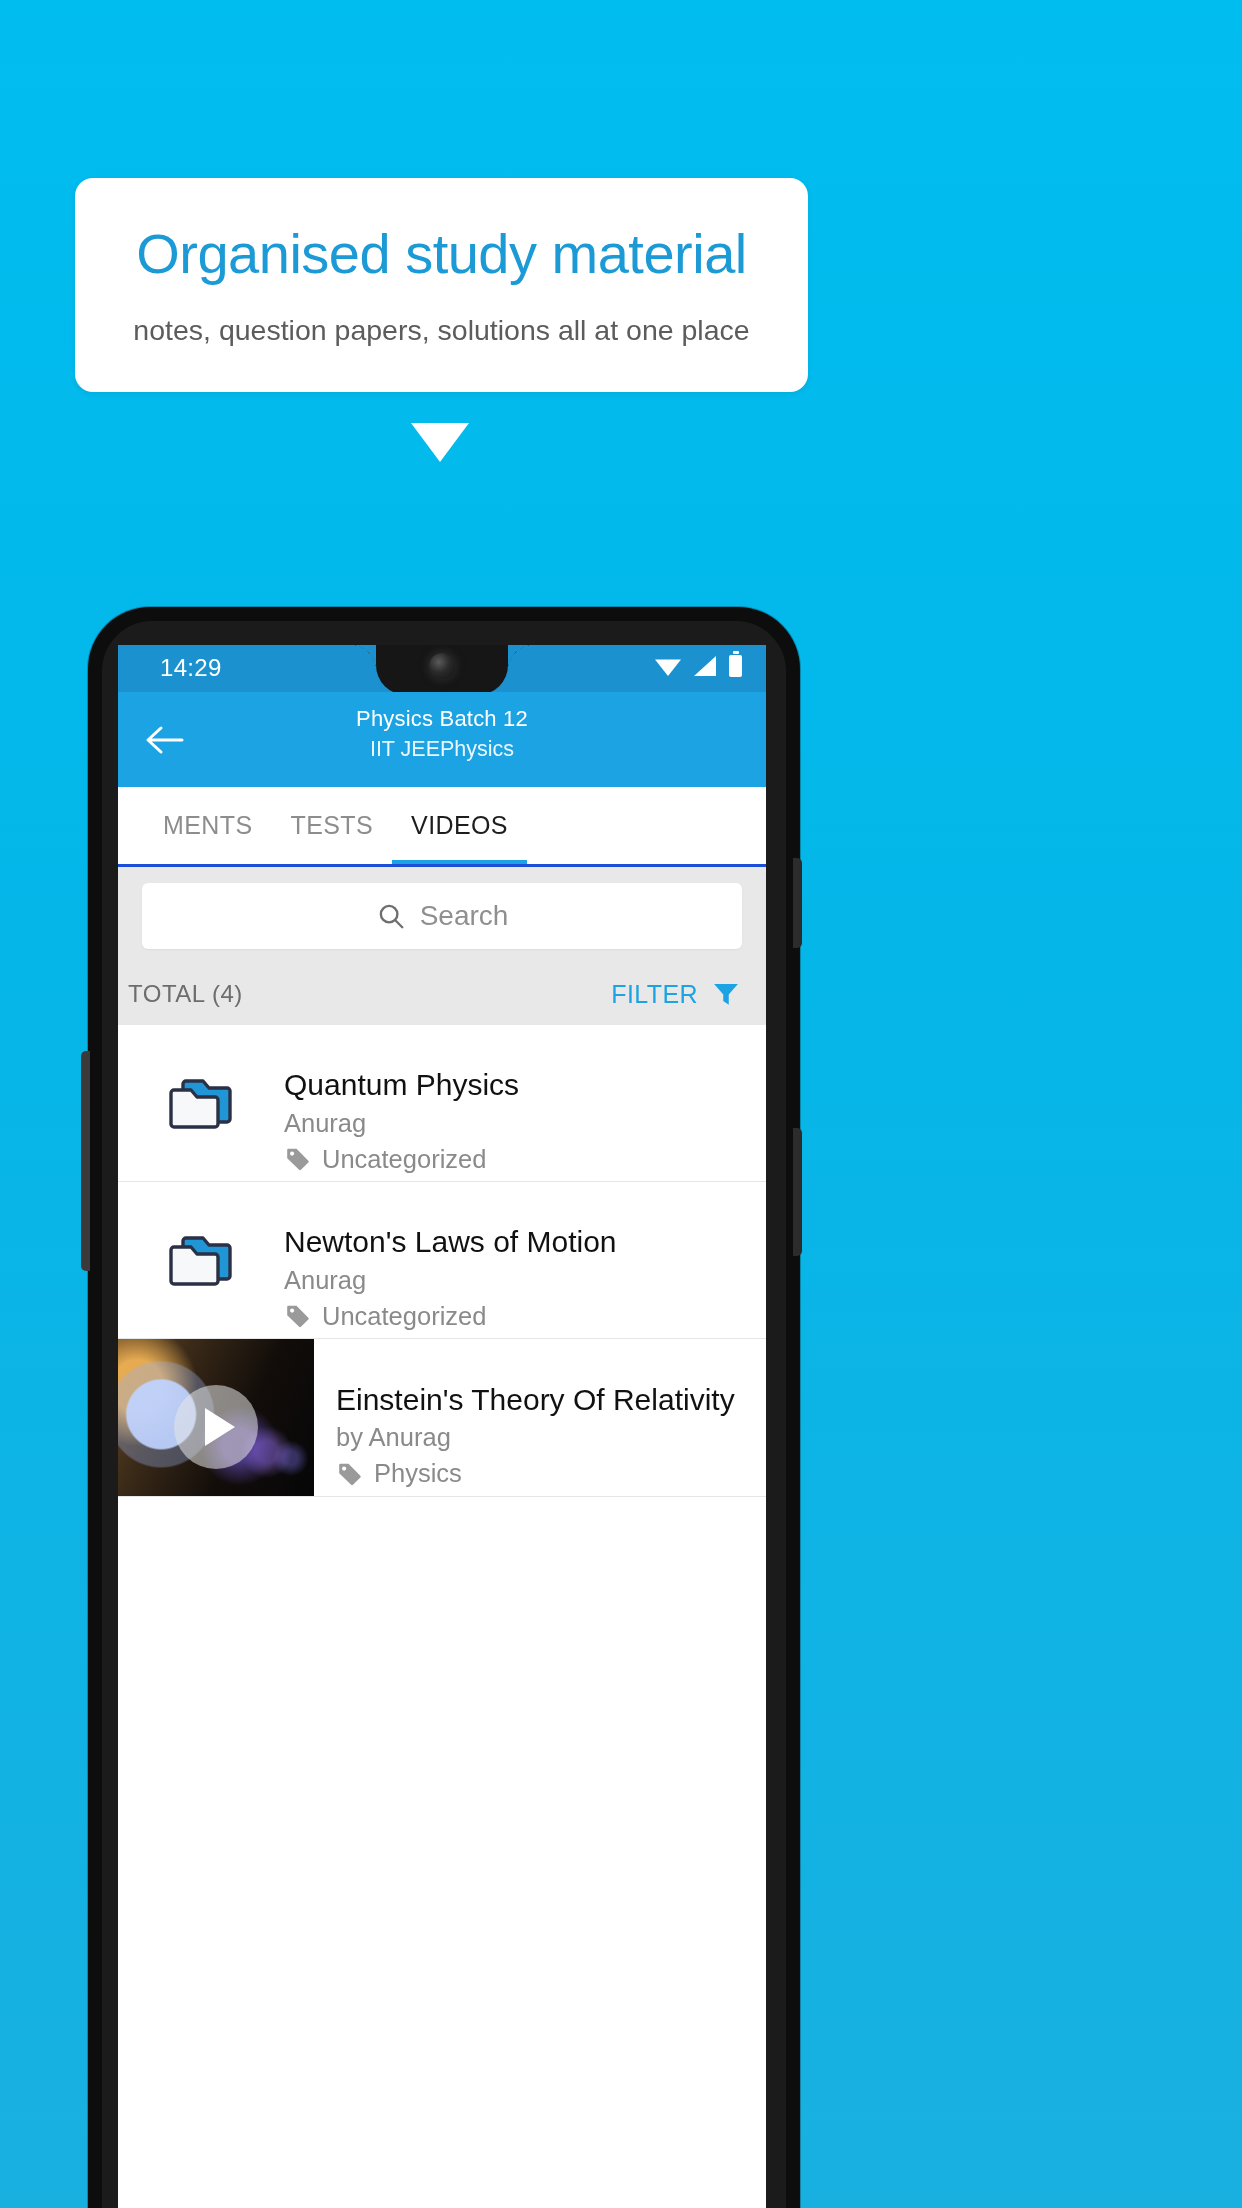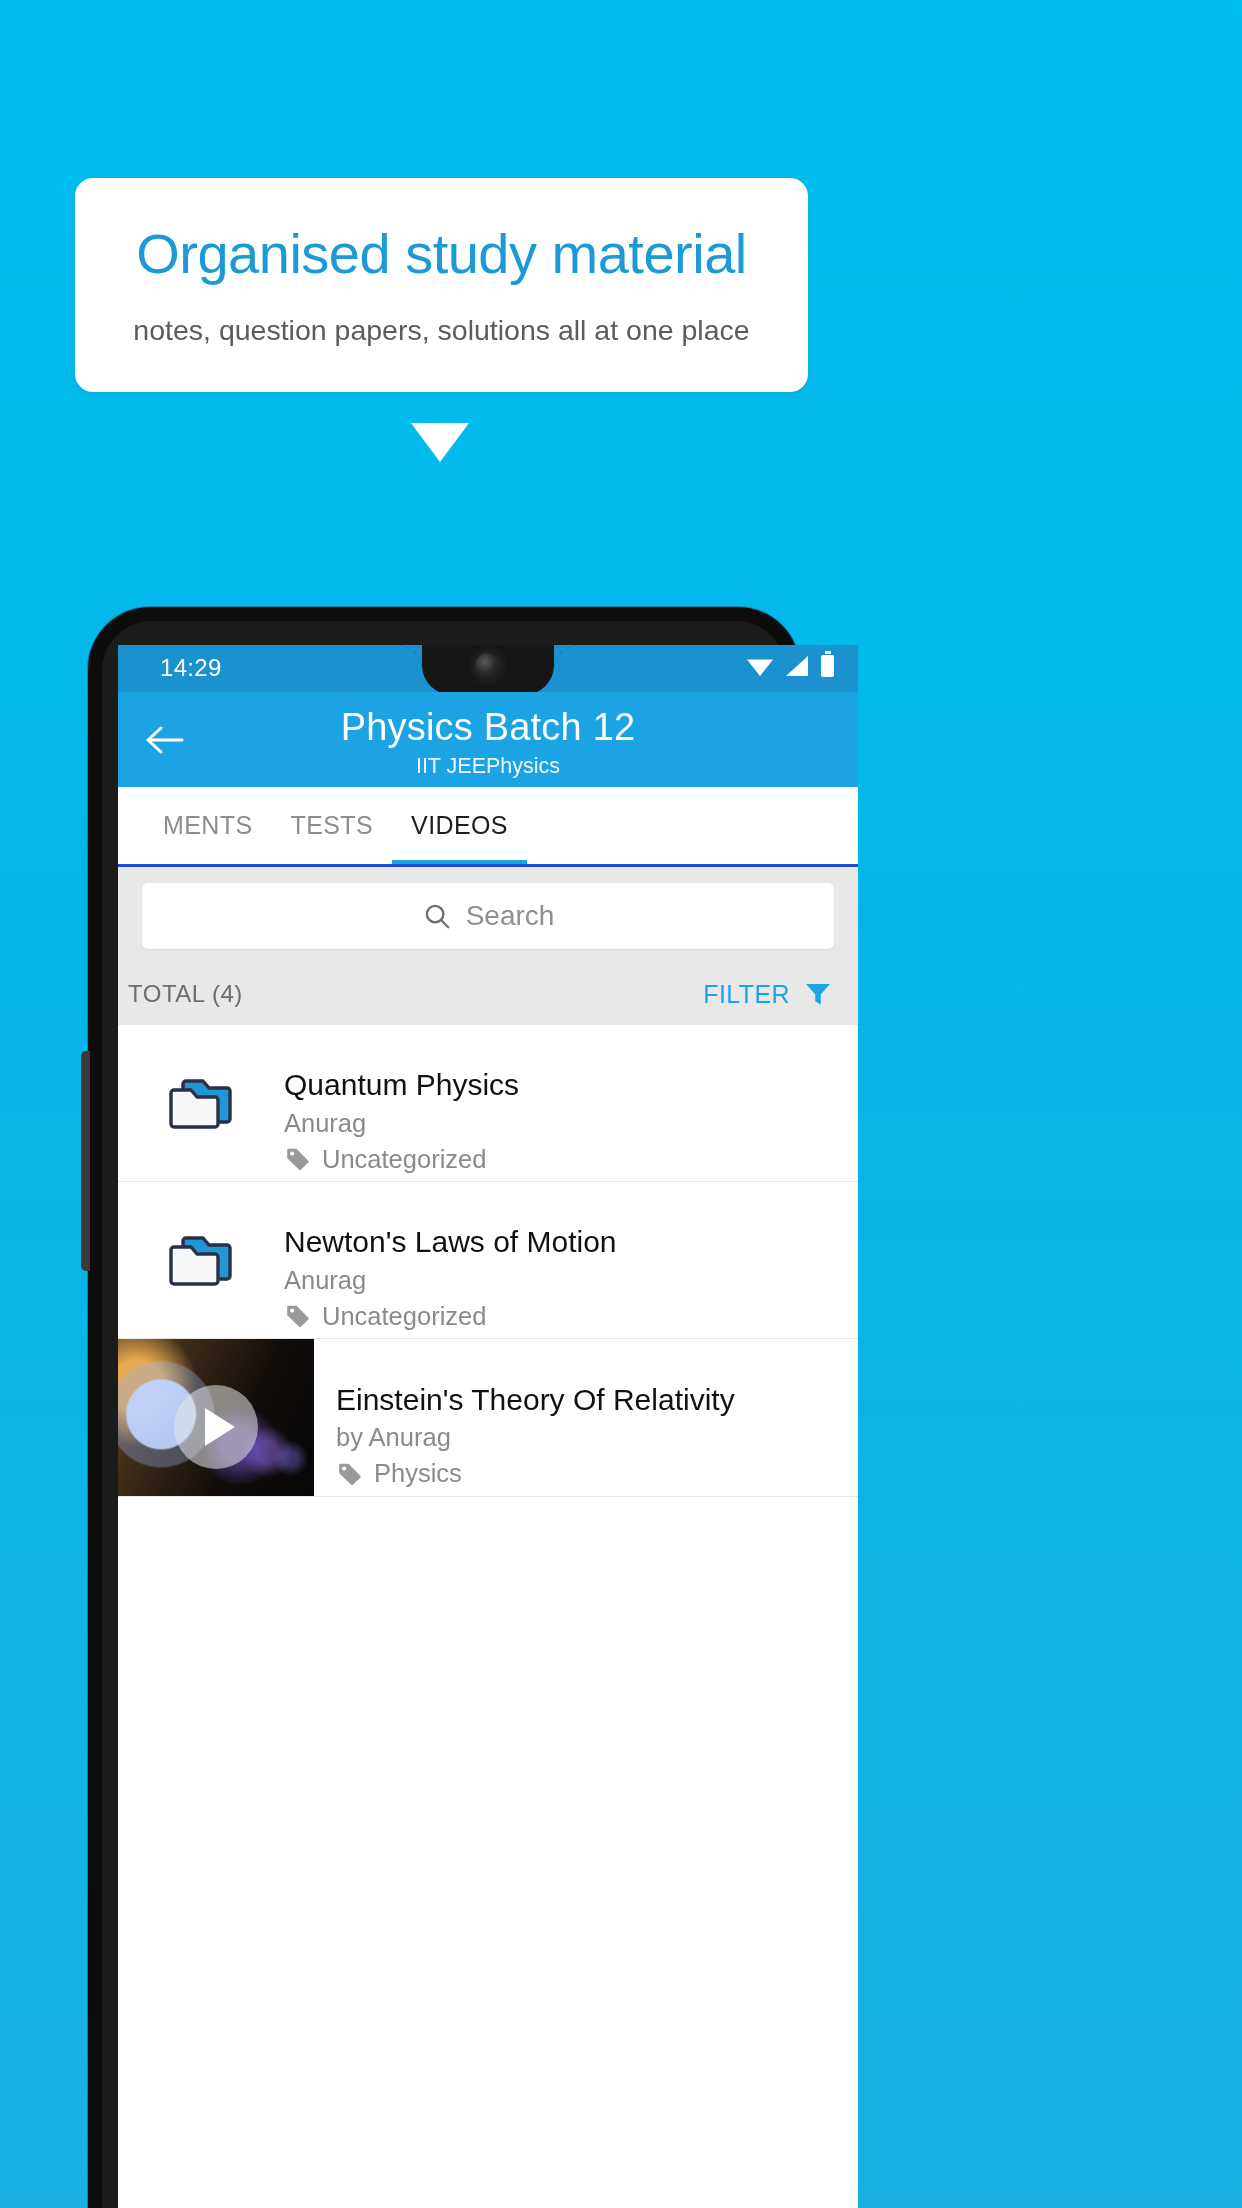--- a/index.html
+++ b/index.html
@@ -80,21 +80,21 @@
   #btn-right-2 {
     position:absolute; left:793px; top:1128px;
     width:9px; height:128px;
     background:#2c2c2c; border-radius:0 5px 5px 0;
   }
 
   
   #screen {
     position:absolute;
     left:118px; top:645px;
-    width:740px; height:1563px;
+    width:648px; height:1563px;
     background:#ffffff;
     overflow:hidden;
   }
 
   
   #statusbar {
     position:relative;
     height:47px;
     background:#1b91cf;
     display:flex; align-items:center;
@@ -167,21 +167,21 @@
   #back-arrow {
     position:absolute; left:24px; top:26px;
     width:44px; height:44px;
     display:flex;align-items:center;justify-content:center;
     cursor:pointer;
   }
   #appbar-titles{
     position:absolute; left:0; right:0; top:14px;
     text-align:center;
   }
-  #appbar-title{ font-size:38px; font-weight:400; letter-spacing:.2px; }
+  #appbar-title{ font-size:22px; font-weight:400; letter-spacing:.2px; }
   #appbar-subwrap{
     margin-top:5px;
     display:flex; justify-content:center; 
     font-size:21.5px; color:#eaf7ff; font-weight:400;
   }
 
   
   #tabs {
     height:80px;
     background:#fff;

